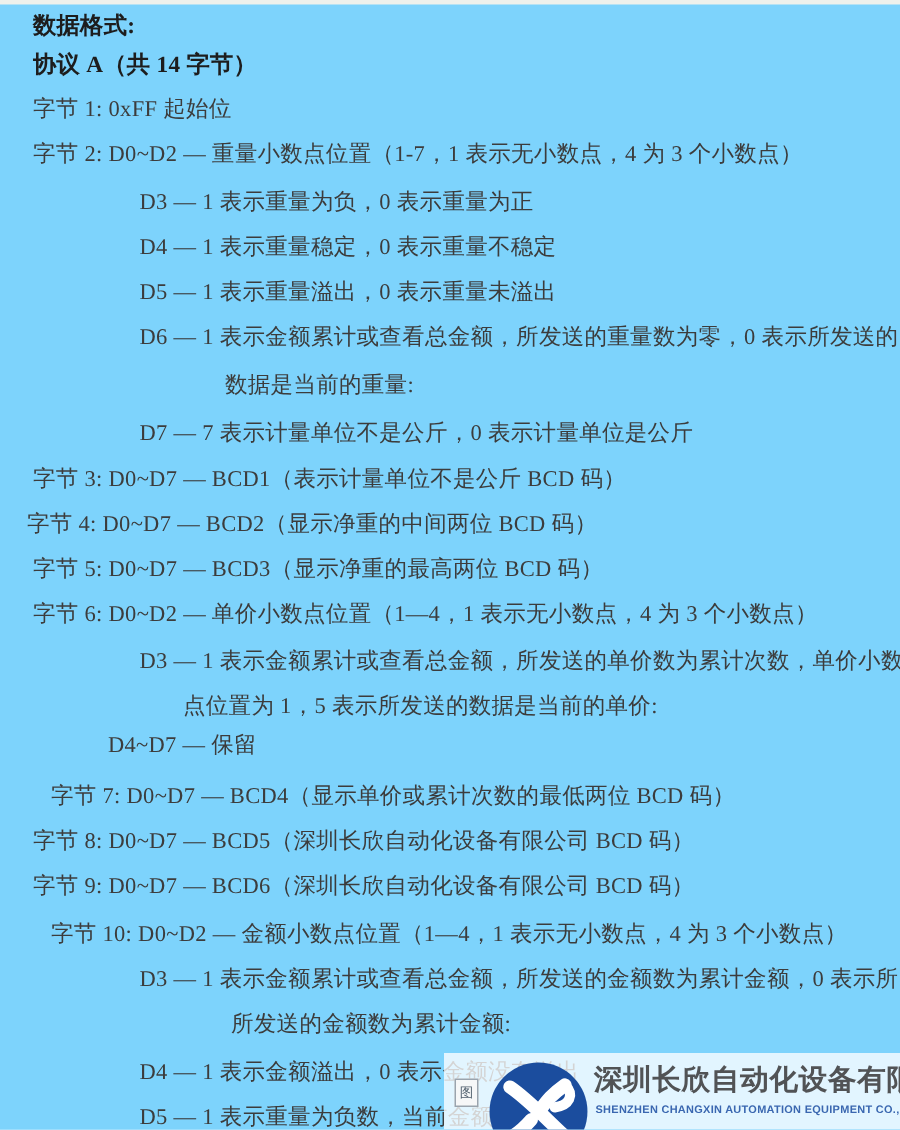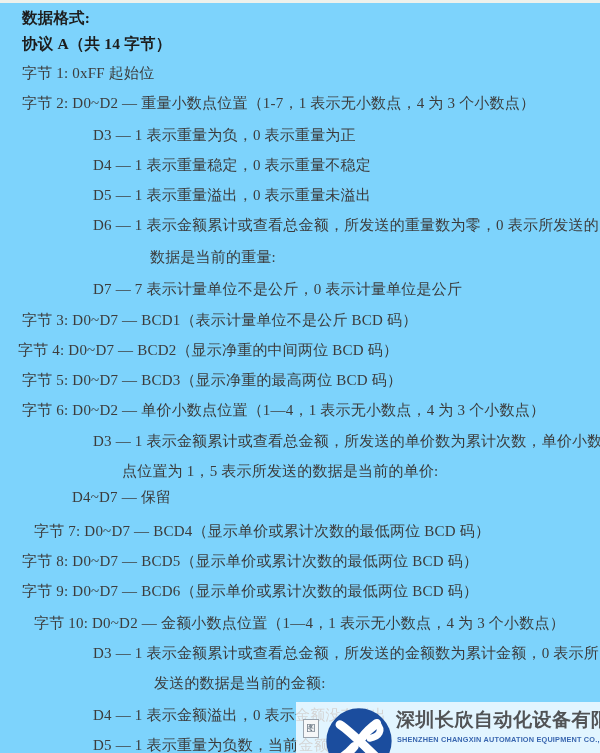--- a/index.html
+++ b/index.html
@@ -74,25 +74,25 @@
       <div class="line" style="left: 150px; top: 248px;">数据是当前的重量:</div>
       <div class="line" style="left: 93px; top: 280px;">D7 — 7 表示计量单位不是公斤，0 表示计量单位是公斤</div>
       <div class="line" style="left: 22px; top: 311px;">字节 3: D0~D7 — BCD1（表示计量单位不是公斤 BCD 码）</div>
       <div class="line" style="left: 18px; top: 341px;">字节 4: D0~D7 — BCD2（显示净重的中间两位 BCD 码）</div>
       <div class="line" style="left: 22px; top: 371px;">字节 5: D0~D7 — BCD3（显示净重的最高两位 BCD 码）</div>
       <div class="line" style="left: 22px; top: 401px;">字节 6: D0~D2 — 单价小数点位置（1—4，1 表示无小数点，4 为 3 个小数点）</div>
       <div class="line" style="left: 93px; top: 432px;">D3 — 1 表示金额累计或查看总金额，所发送的单价数为累计次数，单价小数</div>
       <div class="line" style="left: 122px; top: 462px;">点位置为 1，5 表示所发送的数据是当前的单价:</div>
       <div class="line" style="left: 72px; top: 468px; margin-top: 20px;">D4~D7 — 保留</div>
       <div class="line" style="left: 22px; top: 522px; margin-left: 12px;">字节 7: D0~D7 — BCD4（显示单价或累计次数的最低两位 BCD 码）</div>
-      <div class="line" style="left: 22px; top: 552px;">字节 8: D0~D7 — BCD5（显示单价或累计次数的最低两位 BCD 码）</div>
-      <div class="line" style="left: 22px; top: 582px;">字节 9: D0~D7 — BCD6（显示单价或累计次数的最低两位 BCD 码）</div>
+      <div class="line" style="left: 22px; top: 552px;">字节 8: D0~D7 — BCD5（深圳长欣自动化设备有限公司 BCD 码）</div>
+      <div class="line" style="left: 22px; top: 582px;">字节 9: D0~D7 — BCD6（深圳长欣自动化设备有限公司 BCD 码）</div>
       <div class="line" style="left: 22px; top: 614px; margin-left: 12px;">字节 10: D0~D2 — 金额小数点位置（1—4，1 表示无小数点，4 为 3 个小数点）</div>
       <div class="line" style="left: 93px; top: 644px;">D3 — 1 表示金额累计或查看总金额，所发送的金额数为累计金额，0 表示所</div>
-      <div class="line" style="left: 154px; top: 674px;">发送的数据是当前的金额:</div>
+      <div class="line" style="left: 154px; top: 674px;">所发送的金额数为累计金额:</div>
       <div class="line" style="left: 93px; top: 706px;">D4 — 1 表示金额溢出，0 表示金额没有溢出</div>
       <div class="line" style="left: 93px; top: 736px;">D5 — 1 表示重量为负数，当前金额</div>
     </div>
 
   <div class="wm-bg"></div>
 
   <span class="broken-img">图</span>
 
   <svg class="logo" viewBox="0 0 100 100" xmlns="http://www.w3.org/2000/svg">
     <circle cx="50" cy="50" r="48" fill="#1b4d9e"></circle>

